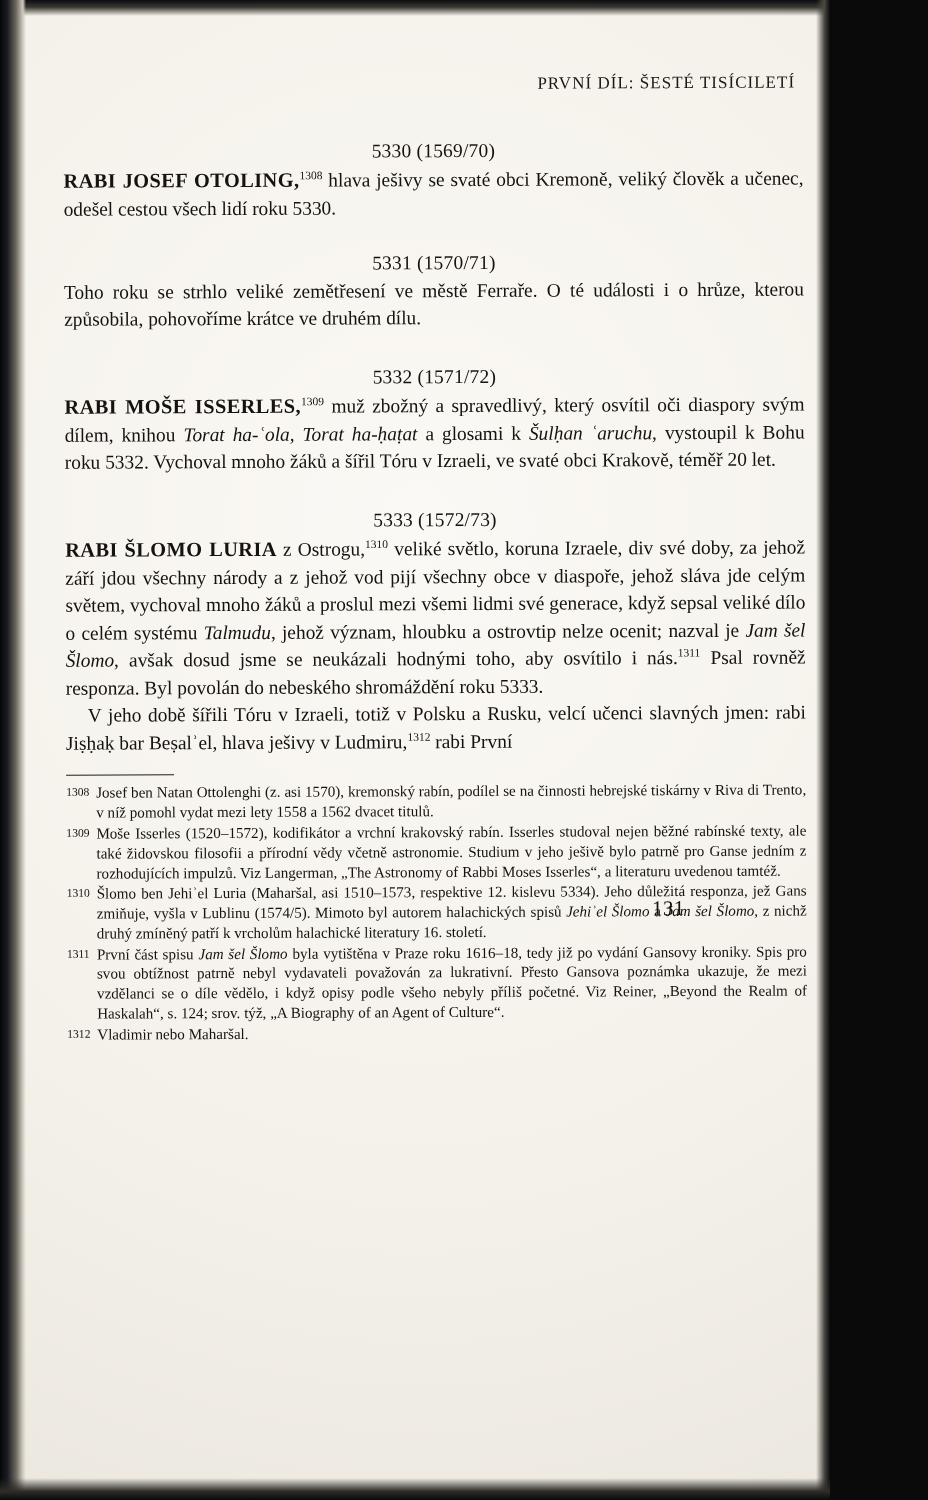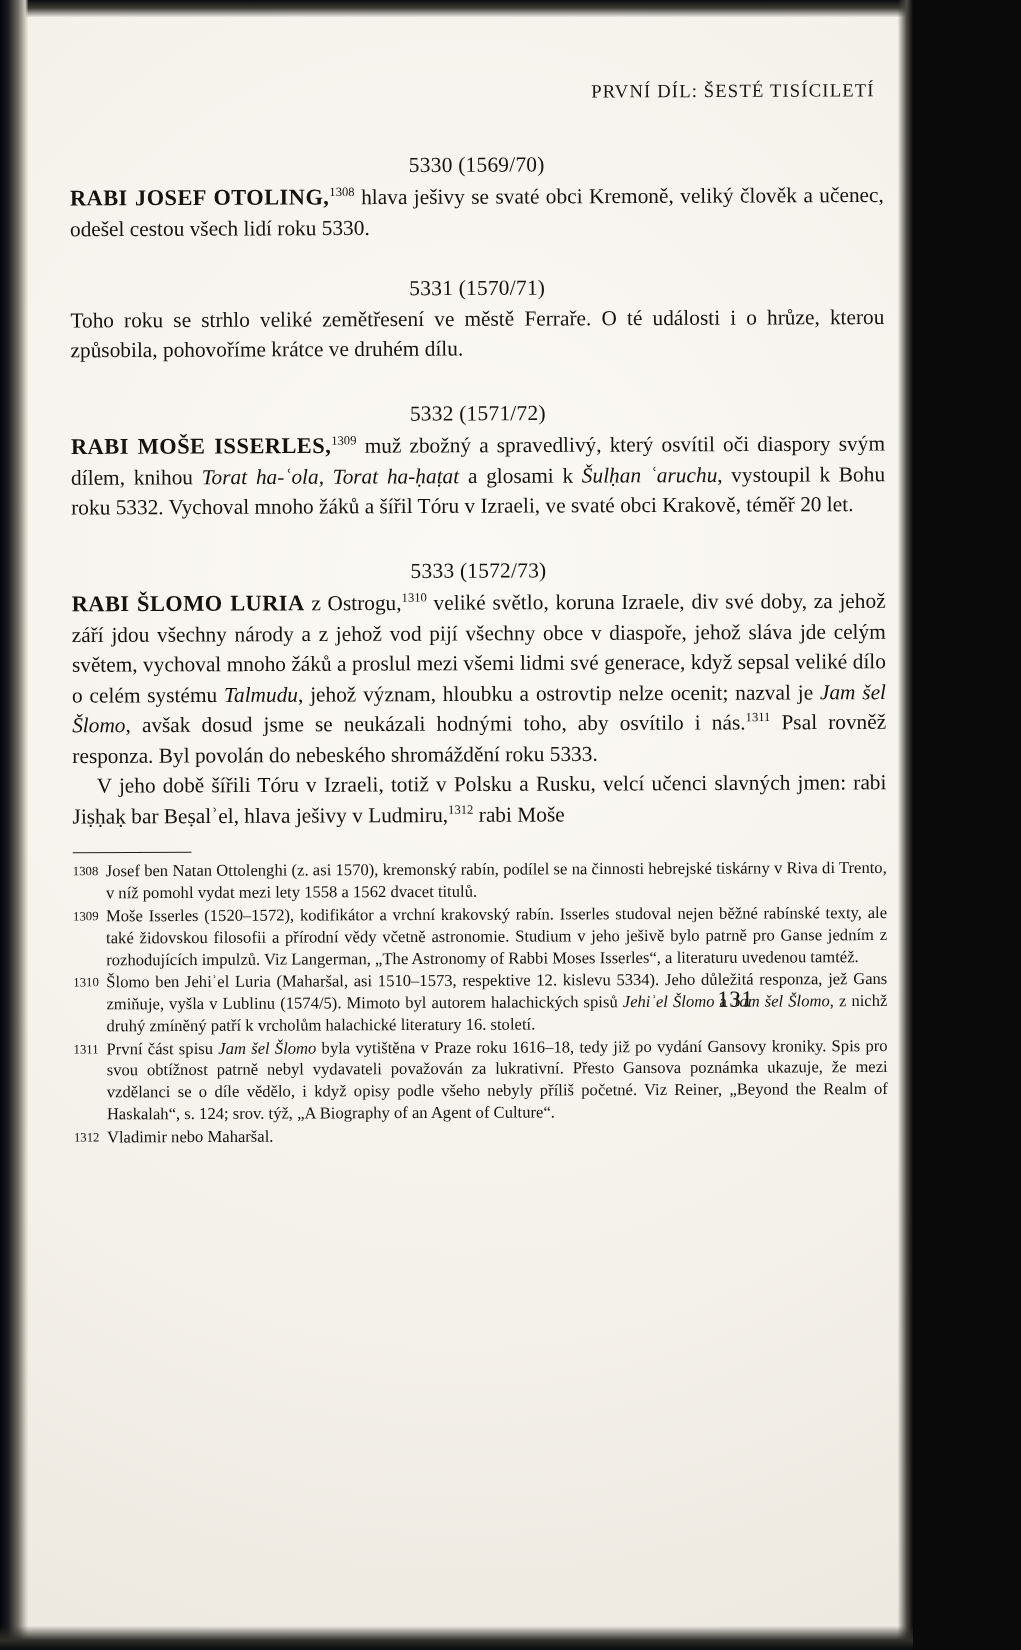--- a/index.html
+++ b/index.html
@@ -169,21 +169,21 @@
       <div class="entry">
         <div class="year-line">5332 (1571/72)</div>
         <p class="body"><span class="caps">RABI MOŠE ISSERLES,</span><sup class="fn">1309</sup><span><span> muž zbožný a spravedlivý, který osvítil oči diaspory svým dílem, knihou </span><span class="it">Torat ha-ʿola, Torat ha-ḥaṭat</span><span> a glosami k </span><span class="it">Šulḥan ʿaruchu</span><span>, vystoupil k Bohu roku 5332. Vychoval mnoho žáků a šířil Tóru v Izraeli, ve svaté obci Krakově, téměř 20 let.</span></span></p>
       </div>
 
       <div class="gap-lg"></div>
 
       <div class="entry">
         <div class="year-line">5333 (1572/73)</div>
         <p class="body"><span class="caps">RABI ŠLOMO LURIA</span><span><span> z Ostrogu,</span><sup class="fn">1310</sup><span> veliké světlo, koruna Izraele, div své doby, za jehož září jdou všechny národy a z jehož vod pijí všechny obce v diaspoře, jehož sláva jde celým světem, vychoval mnoho žáků a proslul mezi všemi lidmi své generace, když sepsal veliké dílo o celém systému </span><span class="it">Talmudu</span><span>, jehož význam, hloubku a ostrovtip nelze ocenit; nazval je </span><span class="it">Jam šel Šlomo</span><span>, avšak dosud jsme se neukázali hodnými toho, aby osvítilo i nás.</span><sup class="fn">1311</sup><span> Psal rovněž responza. Byl povolán do nebeského shromáždění roku 5333.</span></span></p>
-        <p class="body indent"><span>V jeho době šířili Tóru v Izraeli, totiž v Polsku a Rusku, velcí učenci slavných jmen: rabi Jiṣḥaḳ bar Beṣalʾel, hlava ješivy v Ludmiru,</span><sup class="fn">1312</sup><span> rabi Moše</span></p>
+        <p class="body indent"><span>V jeho době šířili Tóru v Izraeli, totiž v Polsku a Rusku, velcí učenci slavných jmen: rabi Jiṣḥaḳ bar Beṣalʾel, hlava ješivy v Ludmiru,</span><sup class="fn">1312</sup><span> rabi První</span></p>
       </div>
 
       <div class="rule"></div>
 
       <div class="notes">
         <div class="note">
           <span class="num">1308</span>
           <span><span>Josef ben Natan Ottolenghi (z. asi 1570), kremonský rabín, podílel se na činnosti hebrejské tiskárny v Riva di Trento, v níž pomohl vydat mezi lety 1558 a 1562 dvacet titulů.</span></span>
         </div>
         <div class="note">

